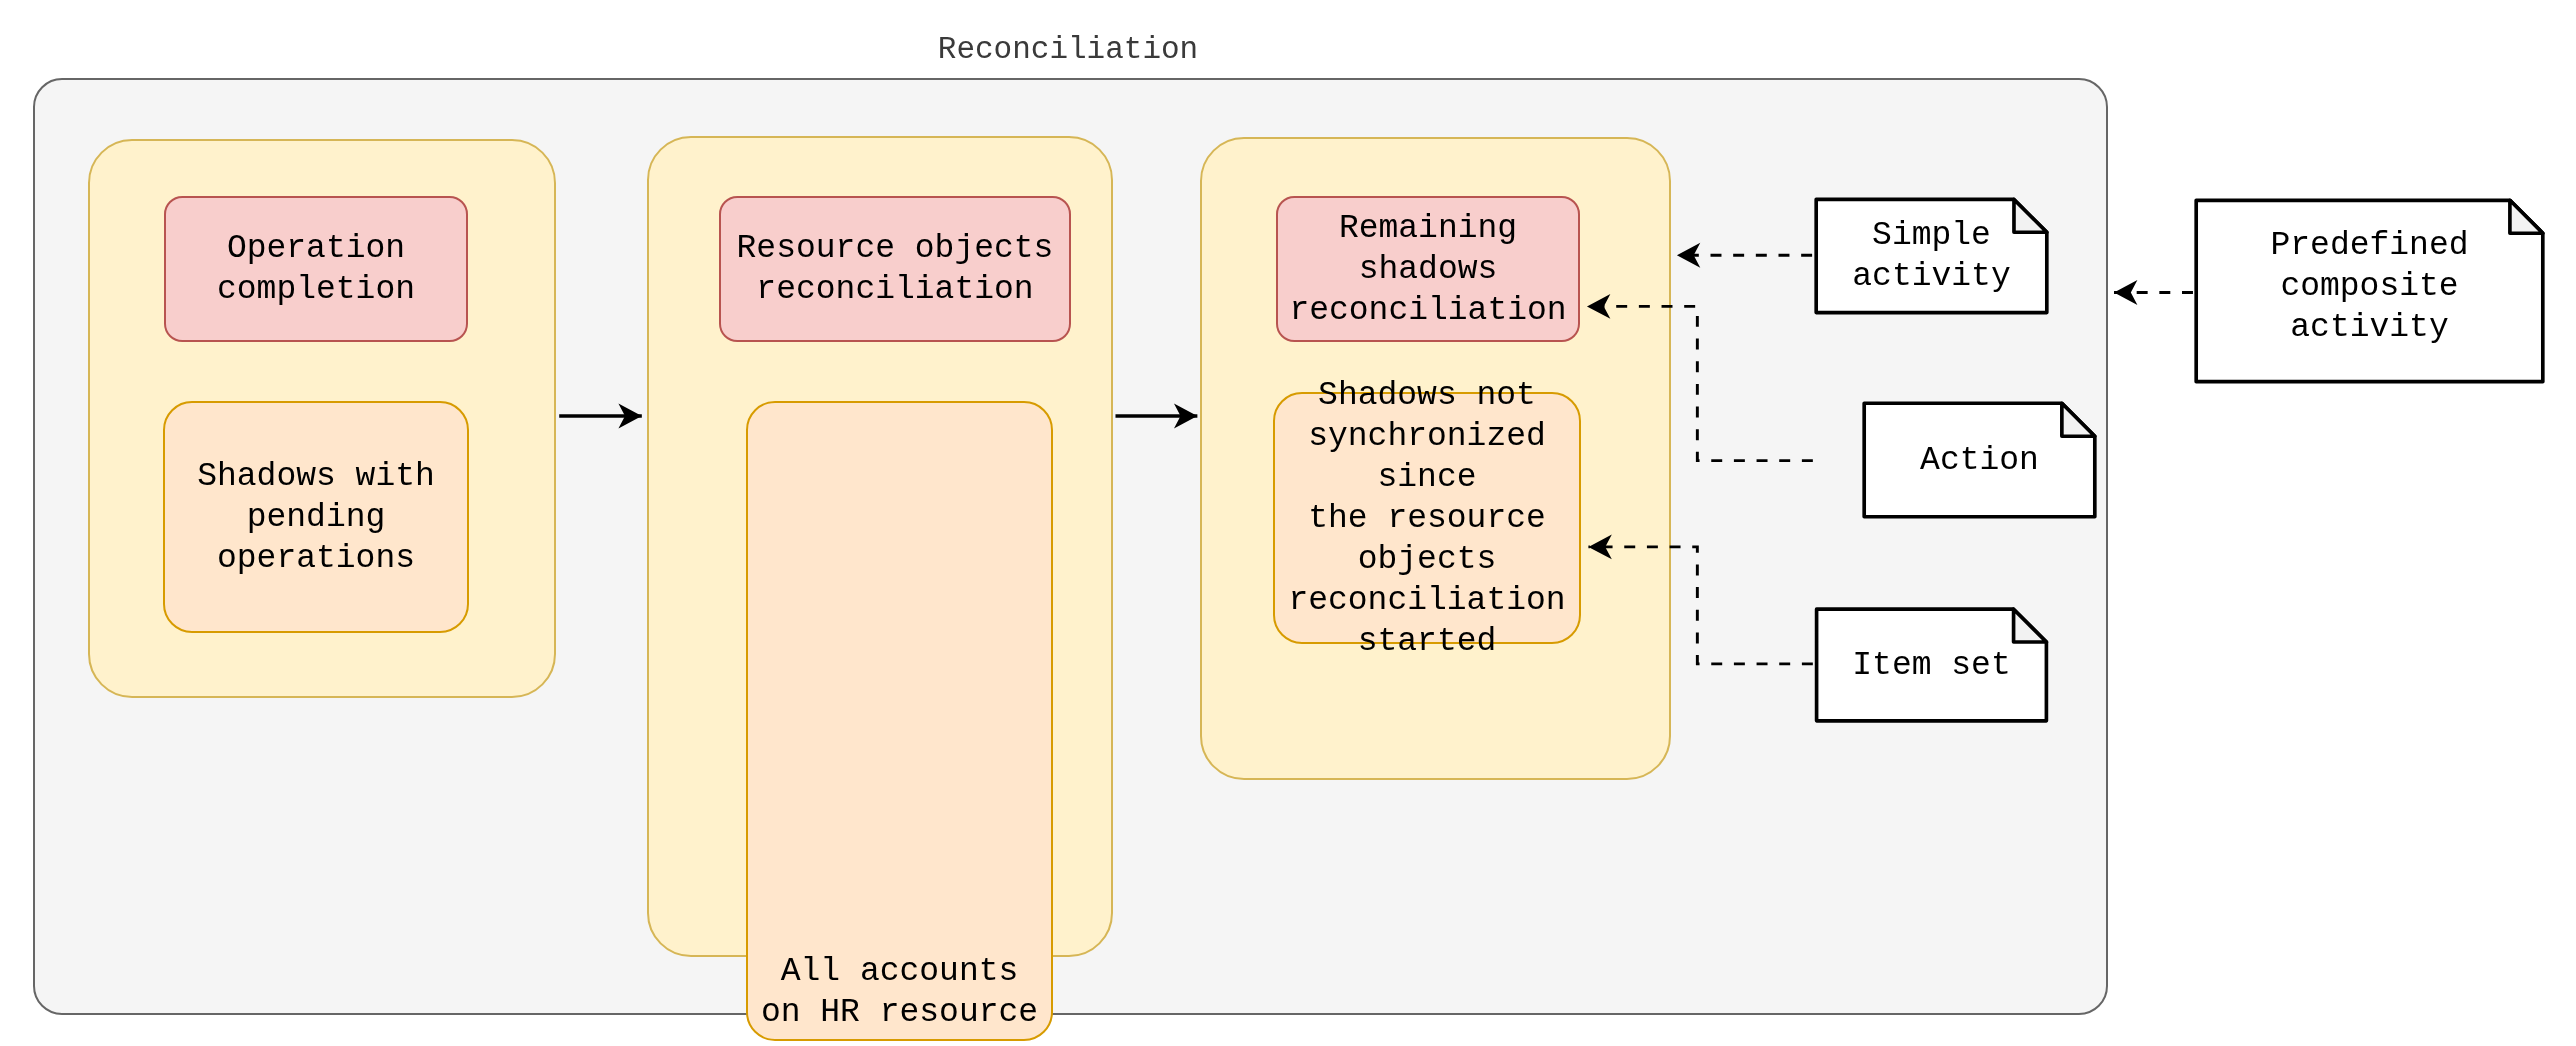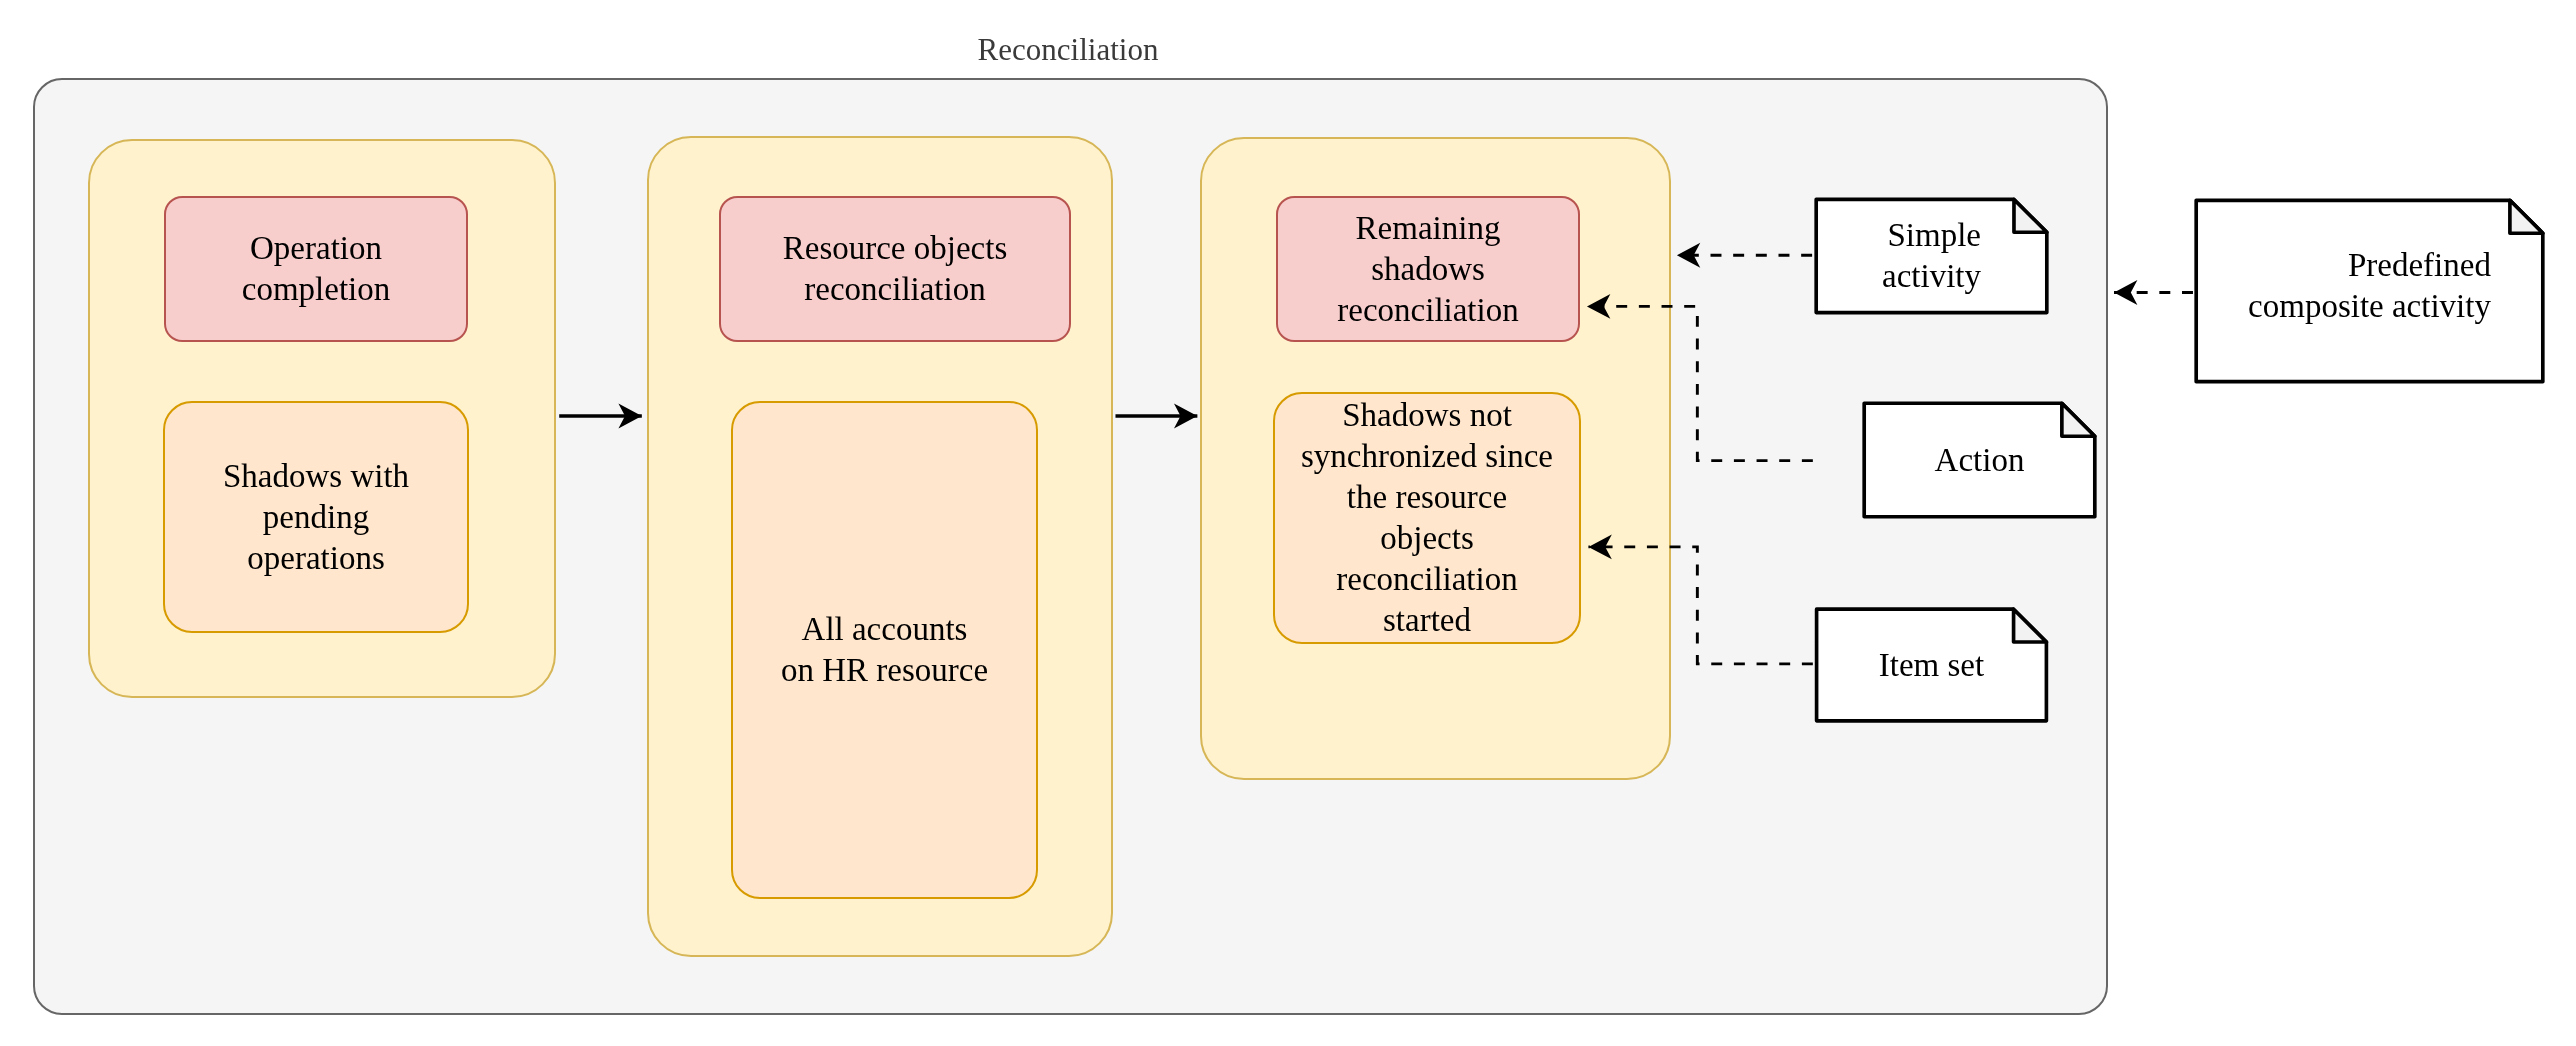--- a/index.html
+++ b/index.html
@@ -6,21 +6,21 @@
     --canvas-bg:#ffffff; --container-fill:#f5f5f5; --container-border:#666666;
     --stage-fill:#fff2cc; --stage-border:#d6b656;
     --activity-fill:#f8cecc; --activity-border:#b85450;
     --itemset-fill:#ffe6cc; --itemset-border:#d79b00;
     --note-fill:#ffffff; --note-fold-fill:#f2f2f2; --note-border:#000000;
     --arrow:#000000; --title-color:#3a3a3a;
   }
   html,body{margin:0;padding:0;background:var(--canvas-bg);}
   .canvas{
     position:relative;width:2576px;height:1047px;background:var(--canvas-bg);
-    font-family:Liberation Serif, serif;color:#000;overflow:hidden;
+    font-family:Liberation Mono, monospace;color:#000;overflow:hidden;
   }
   .title{
     position:absolute;left:1068px;top:29px;transform:translateX(-50%);
     font-size:31px;line-height:41px;color:var(--title-color);white-space:nowrap;
   }
   .container{
     position:absolute;left:33px;top:78px;width:2075px;height:937px;
     background:var(--container-fill);border:2.9px solid var(--container-border);
     border-radius:29px;box-sizing:border-box;
   }
@@ -35,27 +35,27 @@
     position:absolute;display:flex;align-items:center;justify-content:center;
     text-align:center;white-space:pre-line;font-size:33px;line-height:41px;
     box-sizing:border-box;padding:5.8px 10.2px;
   }
   .node.pink{background:var(--activity-fill);border:2.9px solid var(--activity-border);border-radius:18.3px;}
   .node.orange{background:var(--itemset-fill);border:2.9px solid var(--itemset-border);border-radius:29px;}
   .p1{left:164px;top:196px;width:304px;height:146px;}
   .p2{left:719px;top:196px;width:352px;height:146px;}
   .p3{left:1276px;top:196px;width:304px;height:146px;}
   .o1{left:163px;top:401px;width:306px;height:232px;align-items:center;}
-  .o2{left:731px;top:401px;width:307px;height:498px;}
+  .o2{left:746px;top:401px;width:307px;height:640px;align-items:flex-end;}
   .o3{left:1273px;top:392px;width:308px;height:252px;}
   .note{position:absolute;}
   .note svg{position:absolute;left:0;top:0;overflow:visible;}
   .note .note-label{
     position:absolute;inset:0;display:flex;align-items:center;justify-content:center;
-    text-align:right;white-space:pre-line;font-size:33px;line-height:41px;
+    text-align:center;white-space:pre-line;font-size:33px;line-height:41px;
   }
   .n1{left:1814px;top:197px;width:235px;height:118px;}
   .n2{left:1814px;top:401px;width:235px;height:118px;margin-left:48px;}
   .n3{left:1814px;top:607px;width:235px;height:116px;}
   .n4{left:2194px;top:198px;width:351px;height:176px;}
   .overlay{position:absolute;left:0;top:0;pointer-events:none;}
   .flow{stroke:var(--arrow);stroke-width:5;fill:none;}
   .dashed{stroke:var(--arrow);stroke-width:4;fill:none;stroke-dasharray:15 16;}
 </style>
 </head>

